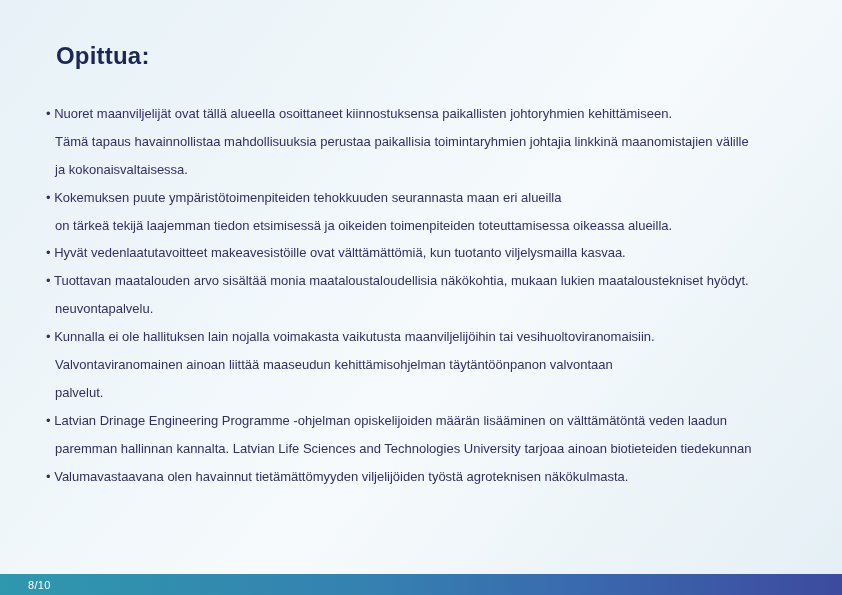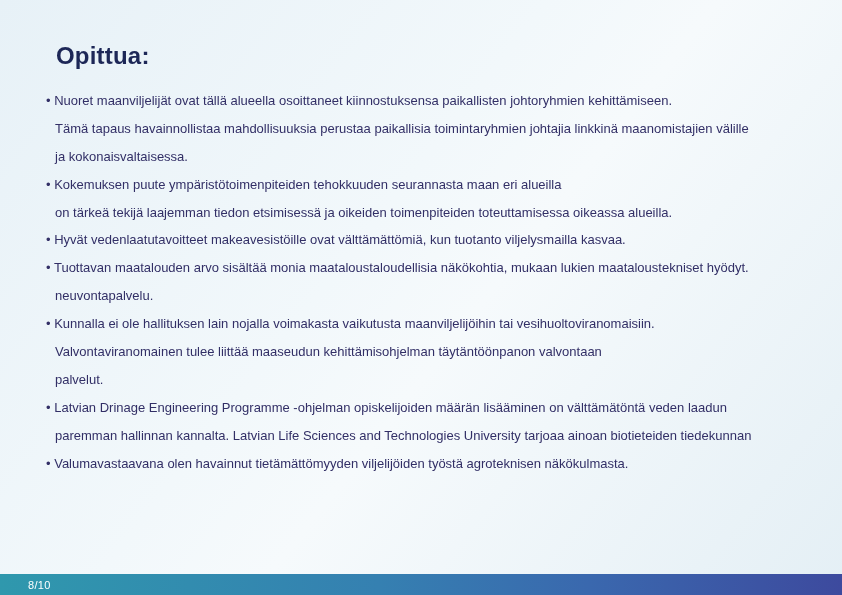--- a/index.html
+++ b/index.html
@@ -22,21 +22,21 @@
     left: 56px;
     top: 42px;
     font-size: 24px;
     font-weight: bold;
     color: #1d2757;
     letter-spacing: 0.2px;
   }
   .bullets {
     position: absolute;
     left: 46px;
-    top: 87px;
+    top: 100px;
     width: 770px;
     color: #322f66;
     font-size: 13px;
   }
   .bullet { }
   .line {
     line-height: 27.9px;
     height: 27.9px;
     white-space: nowrap;
     padding-left: 9px;
@@ -87,21 +87,21 @@
       </div>
       <div class="bullet">
         <div class="line first"><span class="marker">• </span>Hyvät vedenlaatutavoitteet makeavesistöille ovat välttämättömiä, kun tuotanto viljelysmailla kasvaa.</div>
       </div>
       <div class="bullet">
         <div class="line first"><span class="marker">• </span>Tuottavan maatalouden arvo sisältää monia maataloustaloudellisia näkökohtia, mukaan lukien maataloustekniset hyödyt.</div>
         <div class="line">neuvontapalvelu.</div>
       </div>
       <div class="bullet">
         <div class="line first"><span class="marker">• </span>Kunnalla ei ole hallituksen lain nojalla voimakasta vaikutusta maanviljelijöihin tai vesihuoltoviranomaisiin.</div>
-        <div class="line">Valvontaviranomainen tulee liittää maaseudun kehittämisohjelman täytäntöönpanon valvontaan</div>
+        <div class="line">Valvontaviranomainen ainoan liittää maaseudun kehittämisohjelman täytäntöönpanon valvontaan</div>
         <div class="line">palvelut.</div>
       </div>
       <div class="bullet">
         <div class="line first"><span class="marker">• </span>Latvian Drinage Engineering Programme -ohjelman opiskelijoiden määrän lisääminen on välttämätöntä veden laadun</div>
         <div class="line">paremman hallinnan kannalta. Latvian Life Sciences and Technologies University tarjoaa ainoan biotieteiden tiedekunnan</div>
       </div>
       <div class="bullet">
         <div class="line first"><span class="marker">• </span>Valumavastaavana olen havainnut tietämättömyyden viljelijöiden työstä agroteknisen näkökulmasta.</div>
       </div>
     </div>

